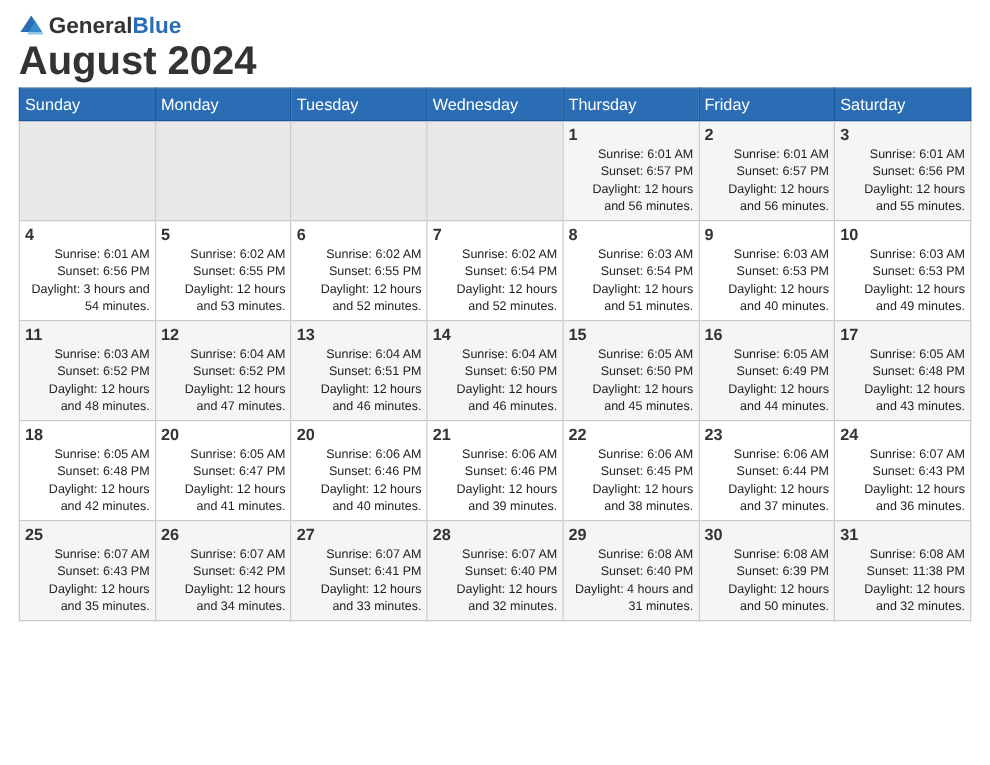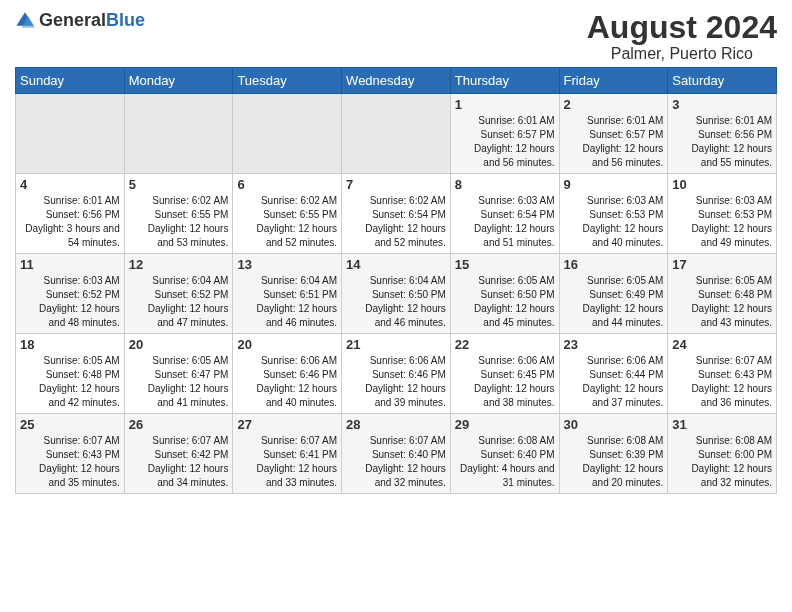--- a/index.html
+++ b/index.html
@@ -12,20 +12,21 @@
     }
     .container {
       width: 792px;
       padding: 10px 15px 5px 15px;
     }
     .header-row {
       display: flex;
       justify-content: space-between;
       align-items: flex-start;
       margin-bottom: 4px;
+      flex-direction: column;
     }
     .logo {
       display: flex;
       align-items: center;
       gap: 4px;
     }
     .logo-text-general {
       font-size: 18px;
       font-weight: bold;
       color: #333;
@@ -110,21 +111,20 @@
       <svg class="logo-icon" viewBox="0 0 30 30">
         <polygon points="15,2 28,22 2,22" fill="#2a6db5"></polygon>
         <polygon points="20,8 30,25 10,25" fill="#4a9fd5" opacity="0.6"></polygon>
       </svg>
       <span>
         <span class="logo-text-general">General</span><span class="logo-text-blue">Blue</span>
       </span>
     </div>
     <div class="title-block">
       <div class="main-title">August 2024</div>
-      <div class="subtitle">Palmer, Puerto Rico</div>
     </div>
   </div>
 
   <table>
     <thead>
       <tr>
         <th>Sunday</th>
         <th>Monday</th>
         <th>Tuesday</th>
         <th>Wednesday</th>
@@ -258,22 +258,22 @@
           <td>
             <span class="day-number">28</span>
             <div class="cell-content"><span>Sunrise: 6:07 AM</span><br><span>Sunset: 6:40 PM</span><br><span>Daylight: 12 hours and 32 minutes.</span></div>
           </td>
           <td>
             <span class="day-number">29</span>
             <div class="cell-content"><span>Sunrise: 6:08 AM</span><br><span>Sunset: 6:40 PM</span><br><span>Daylight: 4 hours and 31 minutes.</span></div>
           </td>
           <td>
             <span class="day-number">30</span>
-            <div class="cell-content"><span>Sunrise: 6:08 AM</span><br><span>Sunset: 6:39 PM</span><br><span>Daylight: 12 hours and 20 minutes.</span></div>
+            <div class="cell-content"><span>Sunrise: 6:08 AM</span><br><span>Sunset: 6:39 PM</span><br><span>Daylight: 12 hours and 50 minutes.</span></div>
           </td>
           <td>
             <span class="day-number">31</span>
-            <div class="cell-content"><span>Sunrise: 6:08 AM</span><br><span>Sunset: 6:00 PM</span><br><span>Daylight: 12 hours and 32 minutes.</span></div>
+            <div class="cell-content"><span>Sunrise: 6:08 AM</span><br><span>Sunset: 11:38 PM</span><br><span>Daylight: 12 hours and 32 minutes.</span></div>
           </td>
         </tr>
       </tbody>
   </table>
 </div>
 
 </body></html>

